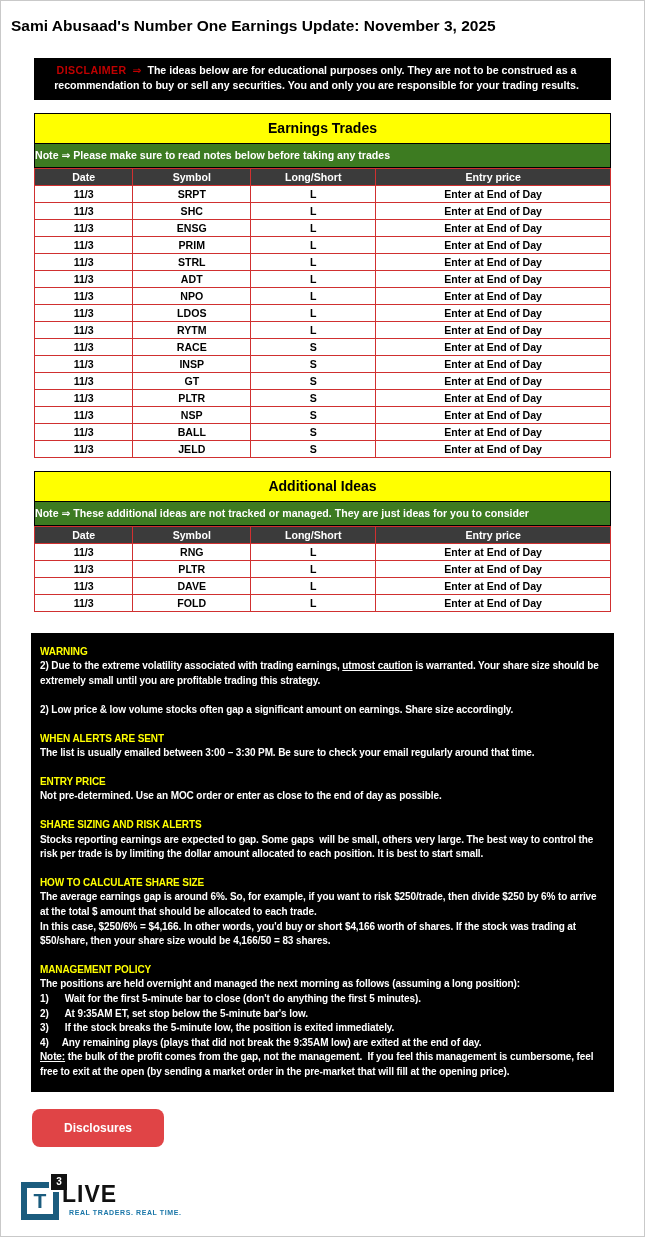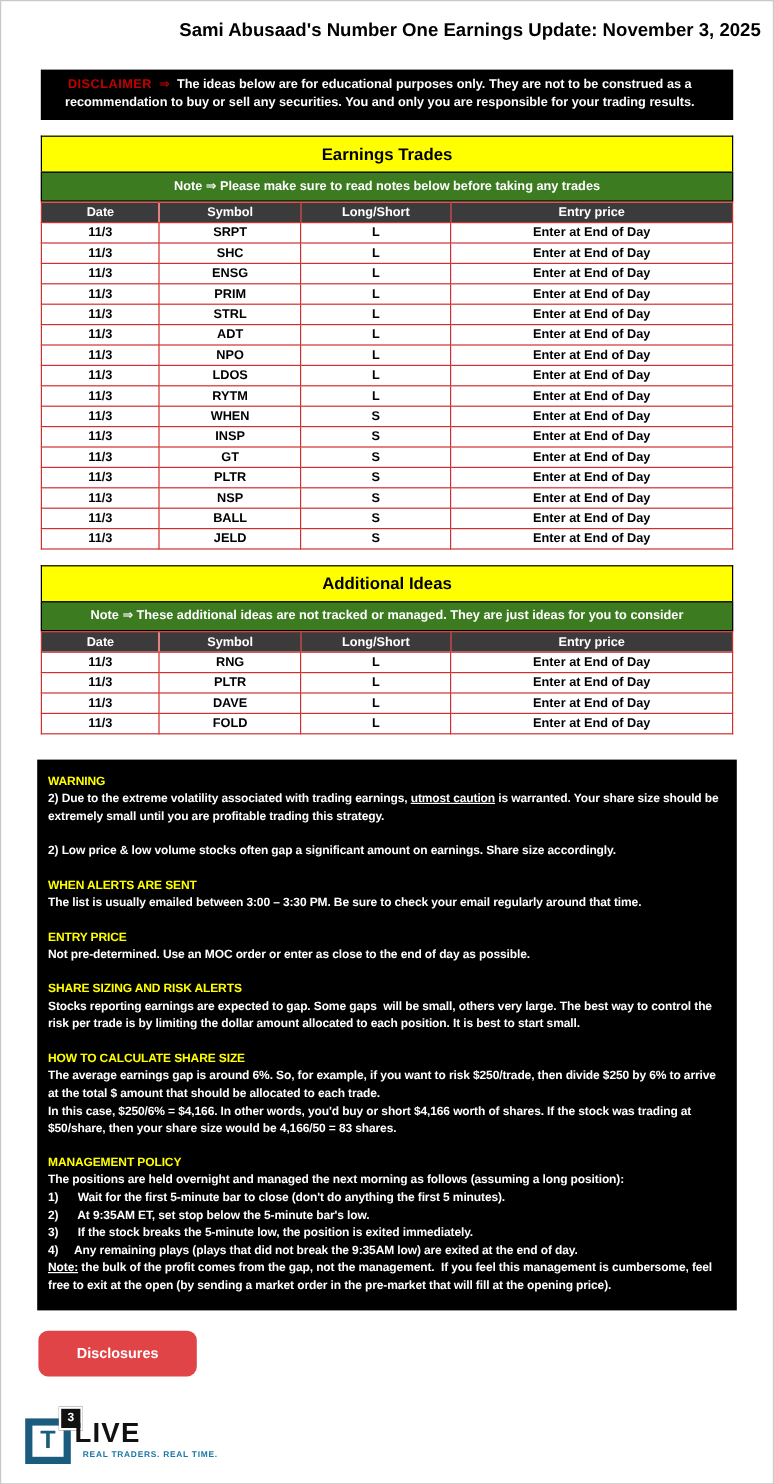--- a/index.html
+++ b/index.html
@@ -9,21 +9,21 @@
     border:1px solid #c9c9c9;
     box-sizing:border-box;
     font-family:"Liberation Sans","DejaVu Sans",sans-serif;
     color:#000;
     overflow:hidden;
   }
   .page{width:100%;height:100%;position:relative;}
 
   h1.title{
     margin:0;padding:16px 10px 0 10px;
-    text-align:right;
+    text-align:left;
     font-size:15.5px;font-weight:bold;color:#000;
   }
 
   .disclaimer{
     margin:23px 33px 0 33px;
     background:#000;
     color:#fff;
     font-size:10.6px;font-weight:bold;
     text-align:center;
     padding:5px 26px 6px 14px;
@@ -38,21 +38,20 @@
     background:#ffff00;
     border:1.5px solid #000;
     border-bottom:none;
     text-align:center;
     font-size:14px;font-weight:bold;color:#000;
     padding:6px 0 7px 0;
   }
   .block-note{
     background:#3d7b21;
     border:1.5px solid #000;
-    text-align:center;
     color:#fff;
     font-size:10.6px;font-weight:bold;
     padding:5px 0 6px 0;
   }
   table.trades{
     width:100%;
     border-collapse:collapse;
     table-layout:fixed;
   }
   table.trades th, table.trades td{
@@ -196,21 +195,21 @@
             <td class="c3">Enter at End of Day</td>
           </tr>
           <tr>
             <td class="c0">11/3</td>
             <td class="c1">RYTM</td>
             <td class="c2">L</td>
             <td class="c3">Enter at End of Day</td>
           </tr>
           <tr>
             <td class="c0">11/3</td>
-            <td class="c1">WHEN</td>
+            <td class="c1">RACE</td>
             <td class="c2">S</td>
             <td class="c3">Enter at End of Day</td>
           </tr>
           <tr>
             <td class="c0">11/3</td>
             <td class="c1">INSP</td>
             <td class="c2">S</td>
             <td class="c3">Enter at End of Day</td>
           </tr>
           <tr>

